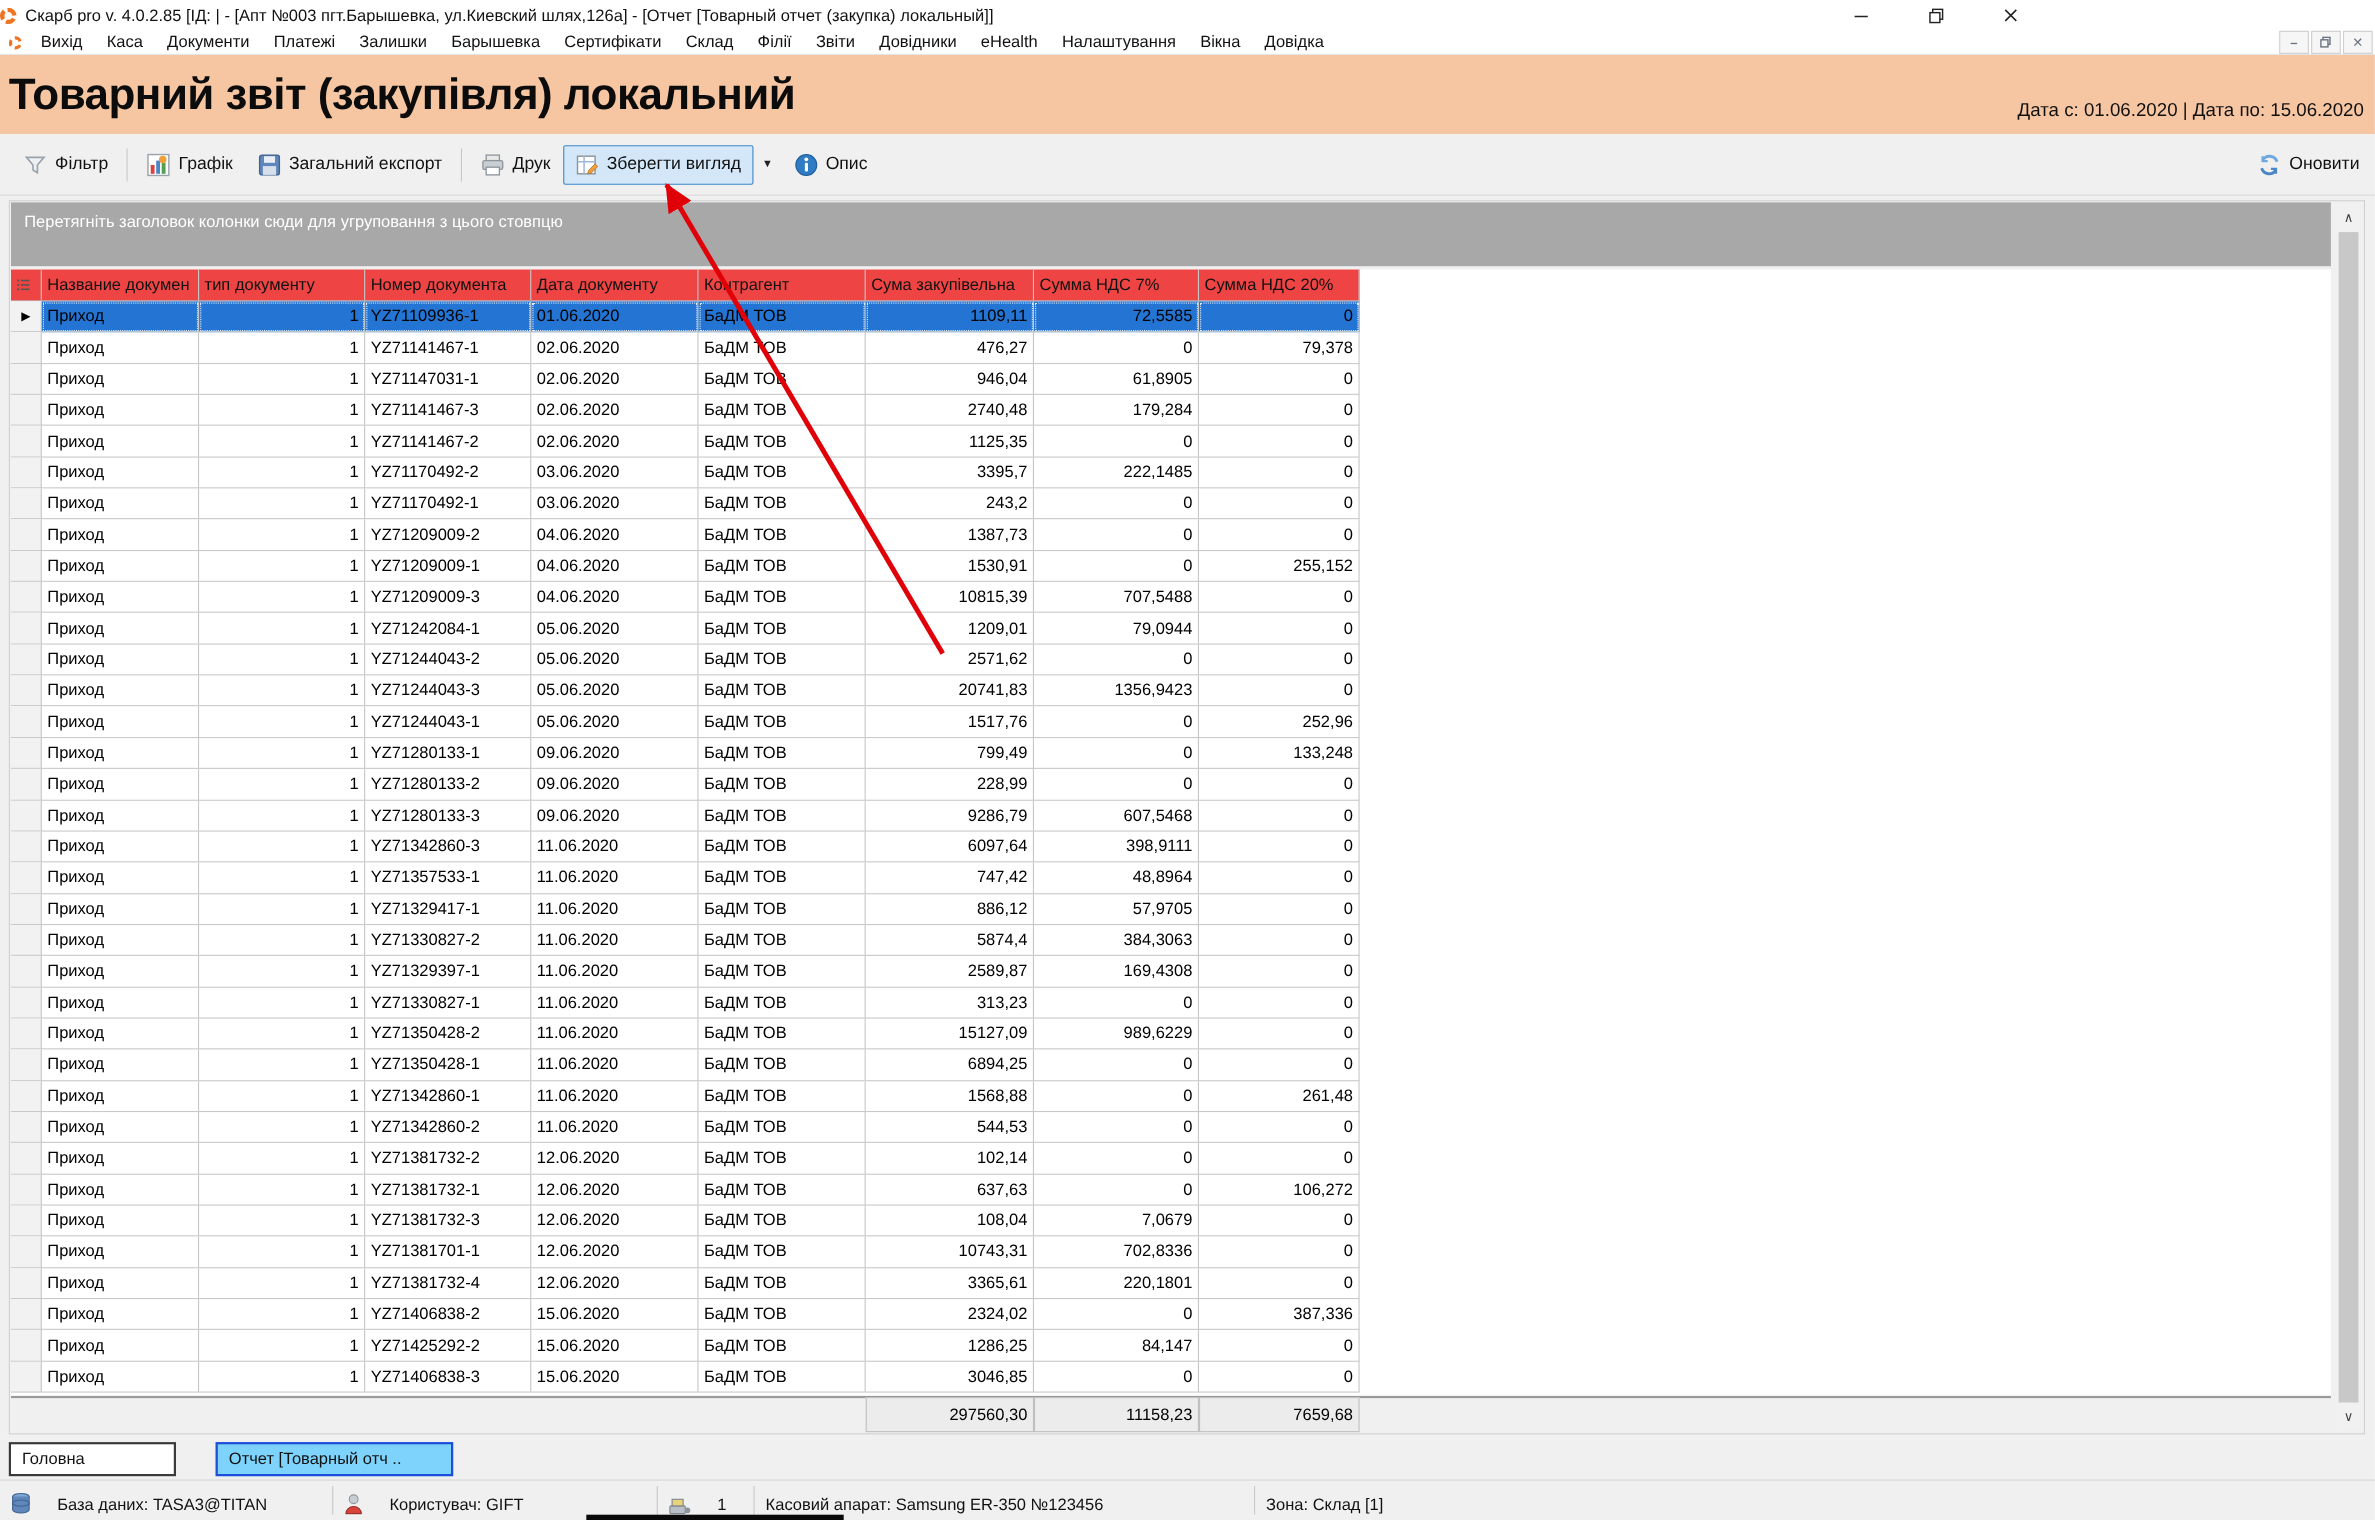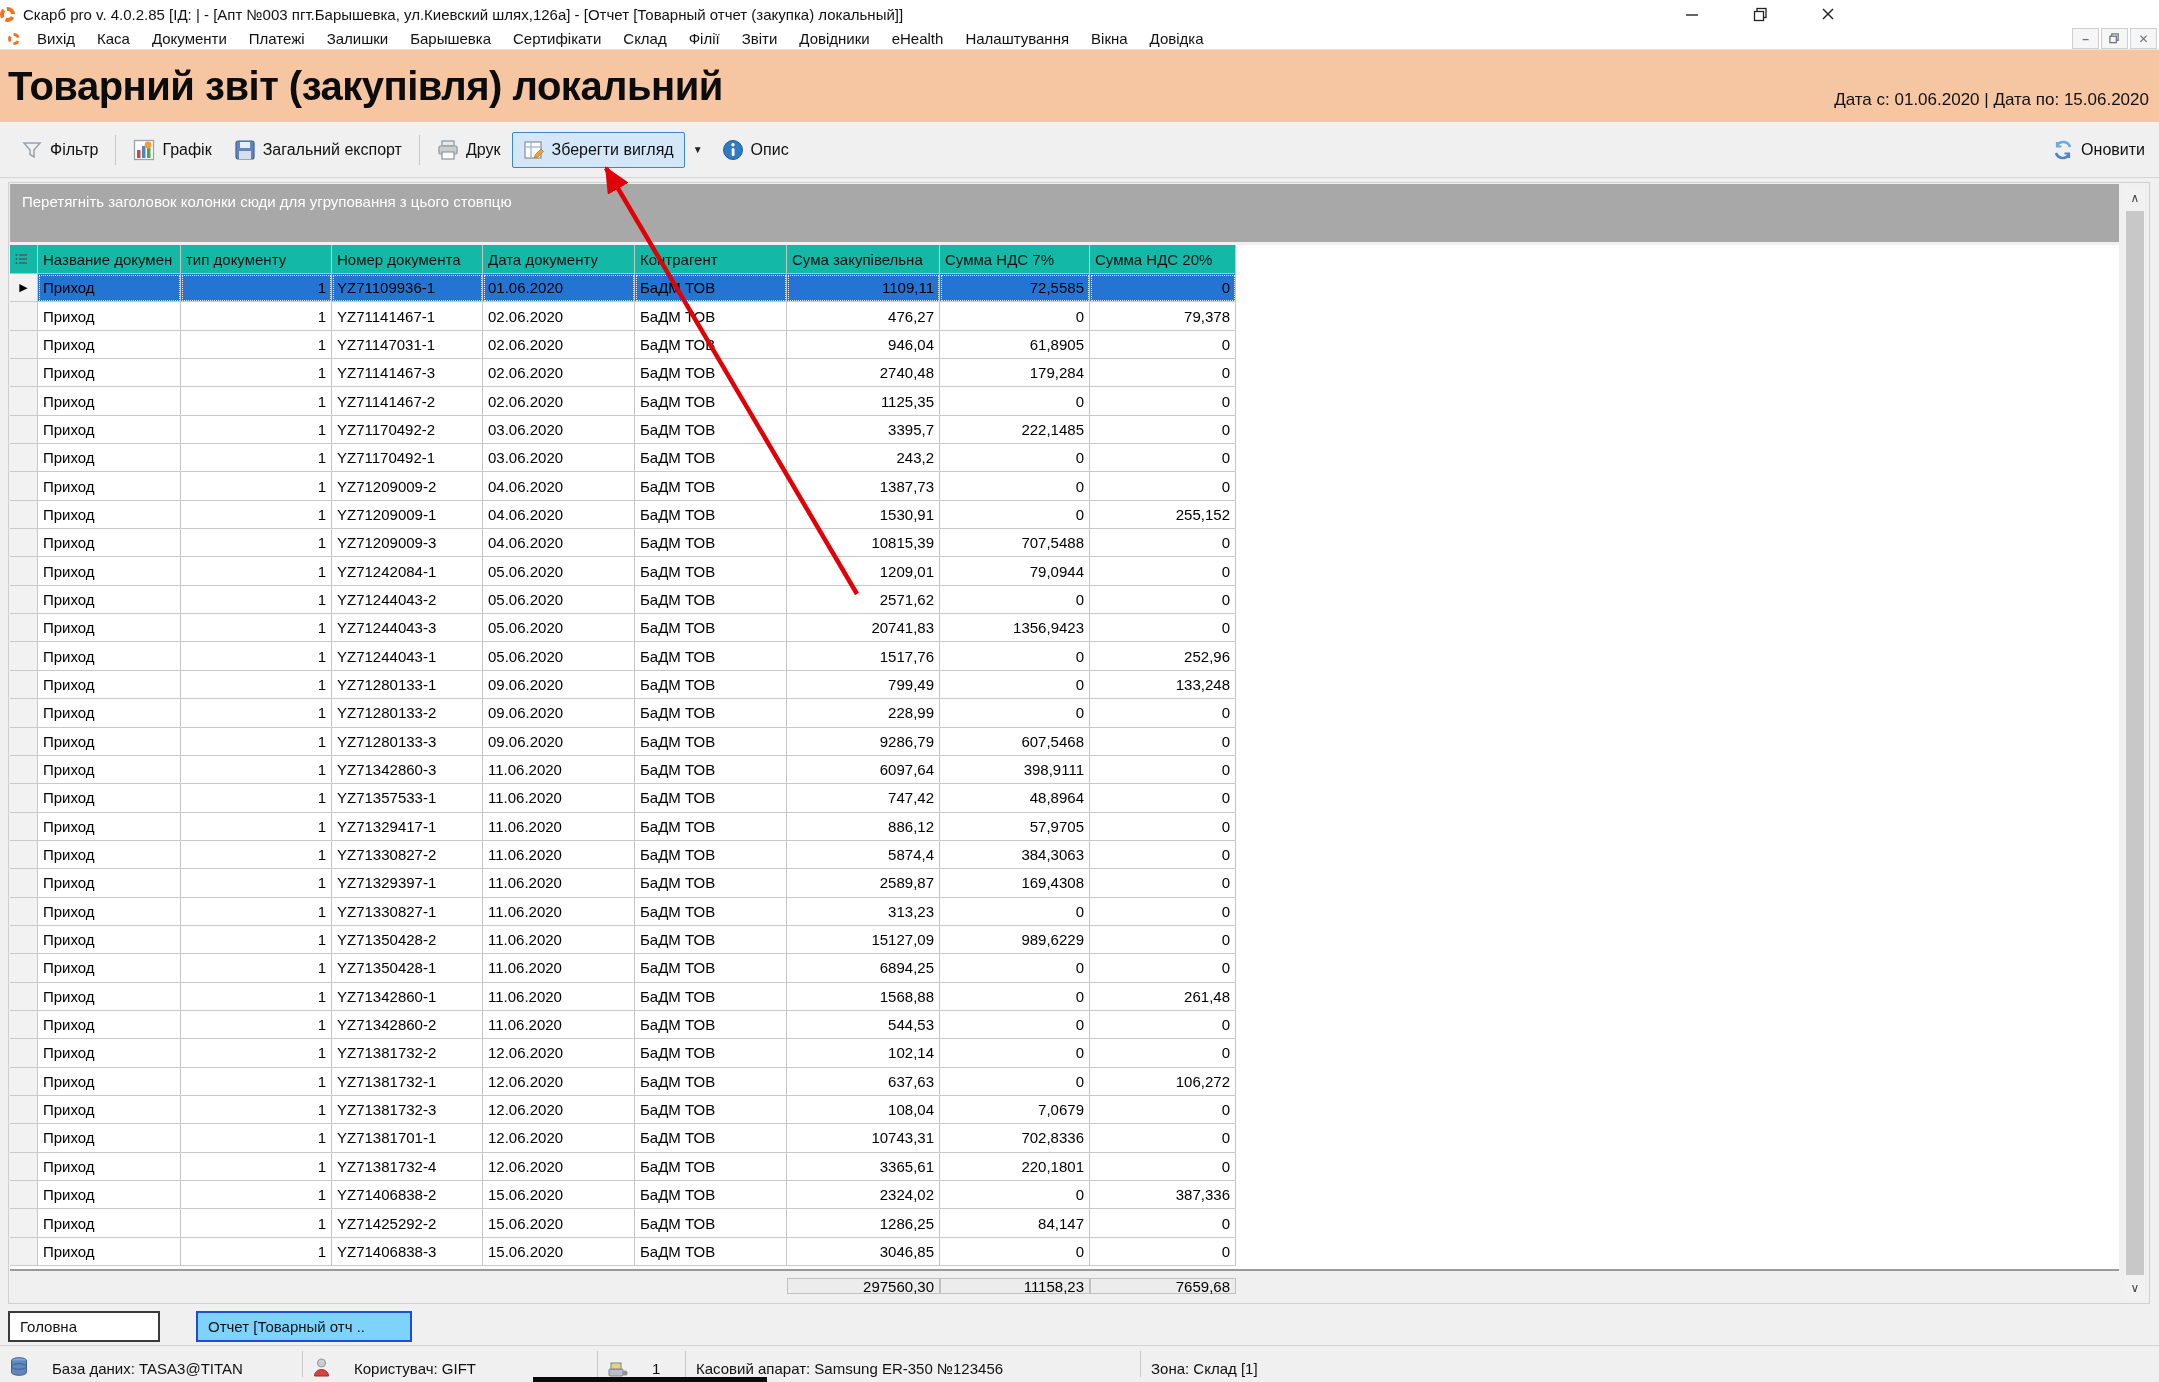--- a/index.html
+++ b/index.html
@@ -51,37 +51,37 @@
   
   .gridarea { position:absolute; left:0; top:178px; width:2159px; height:1130px;
               background:#f0f0f0; }
   .gridframe { position:absolute; left:8px; top:4px; width:2142px; height:1122px;
                border:1px solid #d0d0d0; background:#f0f0f0; }
   .group-panel { position:absolute; left:10px; top:6px; width:2109px; height:58px;
                  background:#a8a8a8; color:#fff; font-size:15px; padding:9px 12px; }
   .white-backdrop { position:absolute; left:10px; top:67px; width:2109px; height:1024px;
                     background:#fff; }
   .header-row { position:absolute; left:10px; top:67px; height:29px; display:flex;
-                background:#14b8a6; border-bottom:1px solid #bdbdbd; }
+                background:#ef4444; border-bottom:1px solid #bdbdbd; }
   .hcell { font-size:15px; color:#111; display:flex; align-items:center;
            padding:0 5px; border-right:1px solid #c6c6c6; overflow:hidden; white-space:nowrap; }
   .grid-rows { position:absolute; left:10px; top:96px; width:1226px; }
   .trow { display:flex; height:28.35px; background:#fff; }
   .tcell { font-size:15px; display:flex; align-items:center; padding:0 5px;
            border-right:1px solid #c6c6c6; border-bottom:1px solid #c9c9c9;
            overflow:hidden; white-space:nowrap; color:#000; }
   .a-right { justify-content:flex-end; }
   .selcell { background:#f2f2f2; font-size:11px; color:#000; justify-content:center; padding:0; }
   .trow.selected .tcell:not(.selcell) { background:#2374d3; outline:1px dotted #e8f0fb; outline-offset:-2px; }
   .c0{width:28px;} .c1{width:143px;} .c2{width:151px;text-align:right;} .c3{width:151px;} .c4{width:152px;}
   .c5{width:152px;} .c6{width:153px;} .c7{width:150px;} .c8{width:146px;}
   .totals-row { position:absolute; left:10px; top:1091px; width:2109px; height:31px;
                 background:#f0f0f0; border-top:2px solid #9a9a9a; display:flex; align-items:center; }
   .tspacer { width:777px; }
-  .tbox { height:16px; margin-top:1px; background:#ececec; border:1px solid #c0c0c0;
+  .tbox { height:32px; margin-top:1px; background:#ececec; border:1px solid #c0c0c0;
           font-size:15px; display:flex; align-items:center; justify-content:flex-end; padding:0 5px; }
   .vscrollbar { position:absolute; left:2124px; top:8px; width:22px; height:1114px;
                 background:#f1f1f1; }
   .sb-arrow { height:24px; display:flex; align-items:center; justify-content:center;
               font-size:12px; color:#444; }
   .sb-thumb { position:absolute; left:2px; top:25px; width:18px; height:1064px; background:#c8c8c8; }
 
   
   .tabsrow { position:absolute; left:0; top:1308px; width:2159px; height:37px; background:#f0f0f0; }
   .tab { position:absolute; top:3px; height:31px; font-size:15px; color:#111;

